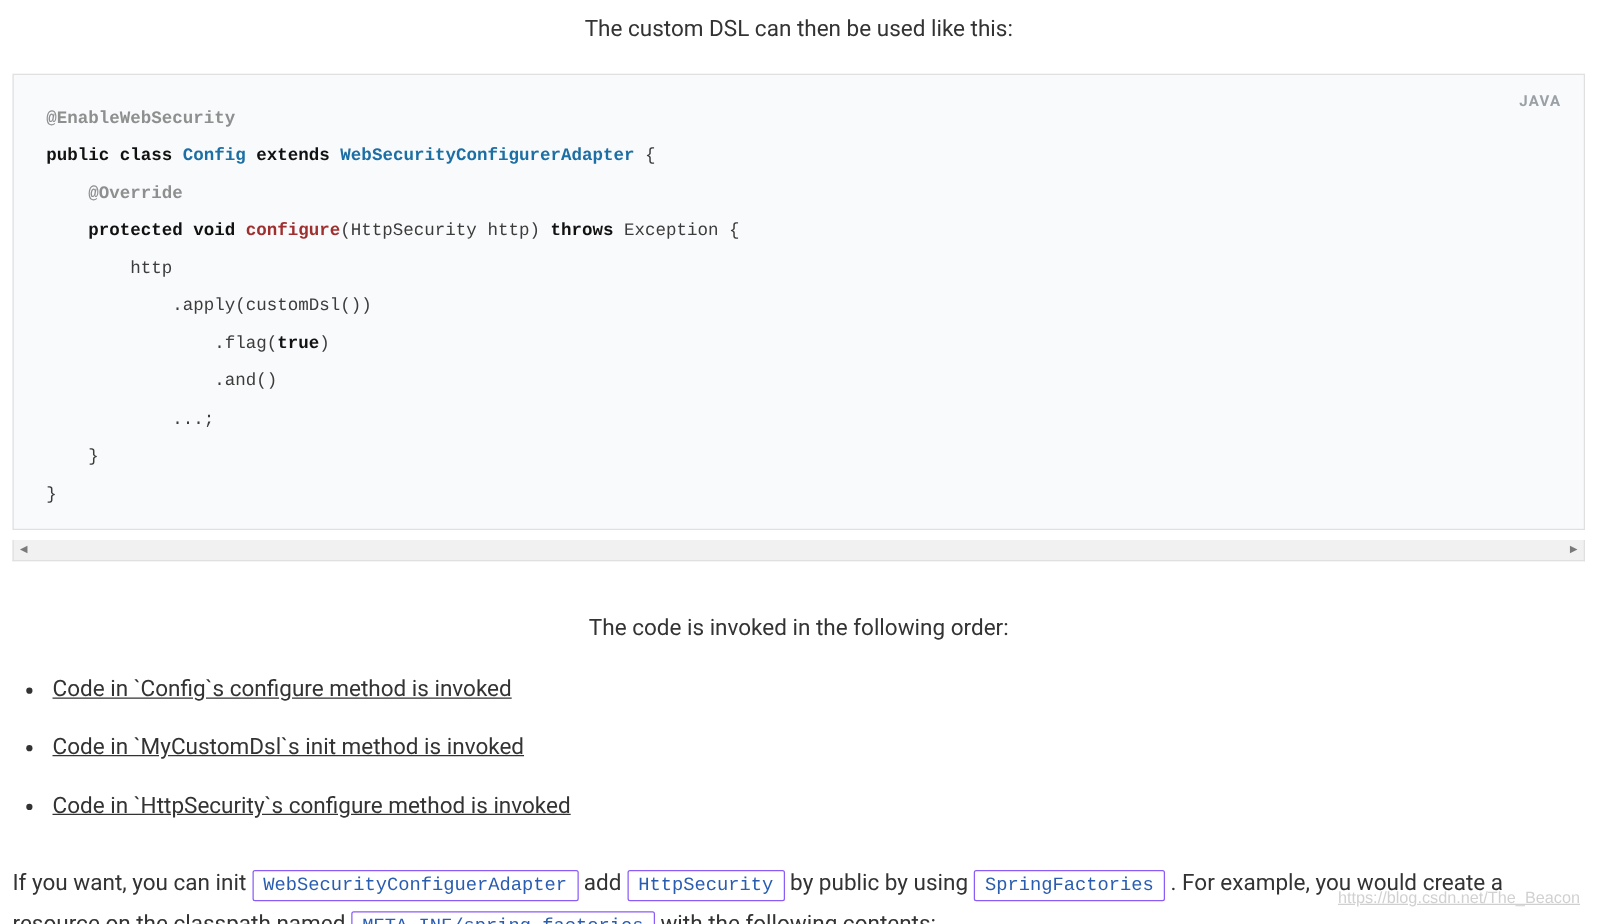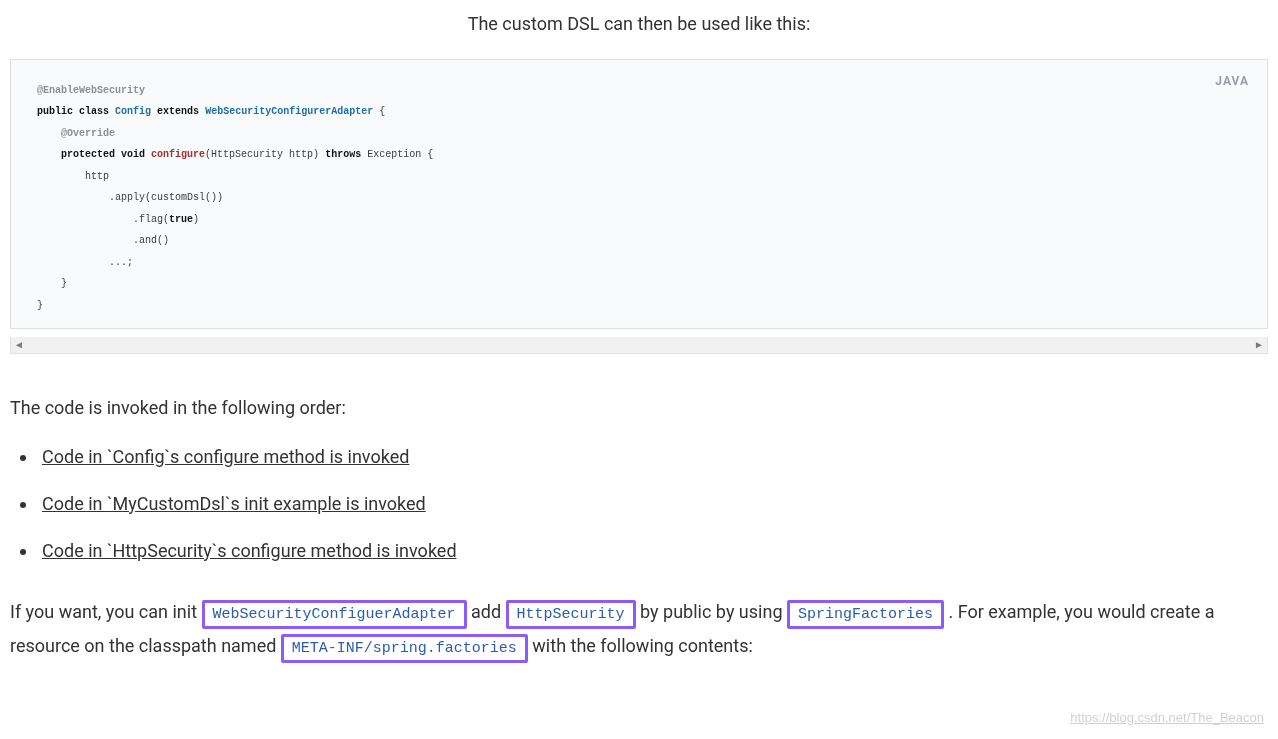--- a/index.html
+++ b/index.html
@@ -29,21 +29,21 @@
     top: 12px;
     right: 18px;
     font-size: 12px;
     font-weight: bold;
     color: #9aa0a6;
     letter-spacing: 1px;
   }
   pre {
     margin: 0;
     font-family: "SFMono-Regular", Consolas, "Liberation Mono", Menlo, monospace;
-    font-size: 10px;
+    font-size: 14px;
     line-height: 2.15;
     white-space: pre;
     color: #3c3c3c;
   }
   .tok-annotation { color: #8e9090; font-weight: bold; }
   .tok-keyword { color: #111; font-weight: bold; }
   .tok-class-def { color: #1c6ea4; font-weight: bold; }
   .tok-class-ref { color: #1c6ea4; font-weight: bold; }
   .tok-method-def { color: #a03030; font-weight: bold; }
   .tok-literal { font-weight: bold; color:#111;}
@@ -64,40 +64,41 @@
     font-size: 10px;
     line-height: 16px;
     text-align: center;
     user-select: none;
   }
   .scrollbar-strip .arrow.left { left: 0; }
   .scrollbar-strip .arrow.right { right: 0; }
   .after-text {
     font-size: 18px;
     margin: 0 0 20px 0;
+    text-align: center;
   }
   ul.order-list {
     margin: 0 0 30px 0;
     padding-left: 28px;
     text-decoration: underline;
   }
   ul.order-list li {
     font-size: 18px;
     margin: 12px 0 18px 0;
     padding-left: 4px;
   }
   .para {
     font-size: 18px;
     line-height: 1.85;
     margin: 0;
   }
   .inline-code {
     font-family: "SFMono-Regular", Consolas, "Liberation Mono", Menlo, monospace;
     font-size: 15px;
-    border: 3px solid #8b5cf6;
+    border: 1px solid #8b5cf6;
     background: #fff;
     padding: 3px 8px;
     border-radius: 2px;
     color: #2a5db0;
     white-space: nowrap;
   }
   .watermark {
     position: fixed;
     bottom: 10px;
     right: 14px;
@@ -129,21 +130,21 @@
 </div>
 <div class="scrollbar-strip">
   <span class="arrow left">◄</span>
   <span class="arrow right">►</span>
 </div>
 
 <p class="after-text">The code is invoked in the following order:</p>
 
 <ul class="order-list">
   <li>Code in `Config`s configure method is invoked</li>
-  <li>Code in `MyCustomDsl`s init example is invoked</li>
+  <li>Code in `MyCustomDsl`s init method is invoked</li>
   <li>Code in `HttpSecurity`s configure method is invoked</li>
 </ul>
 
 <p class="para">
   <span>If you want, you can init </span>
   <span class="inline-code">WebSecurityConfiguerAdapter</span>
   <span> add </span>
   <span class="inline-code">HttpSecurity</span>
   <span> by public by using </span>
   <span class="inline-code">SpringFactories</span>

